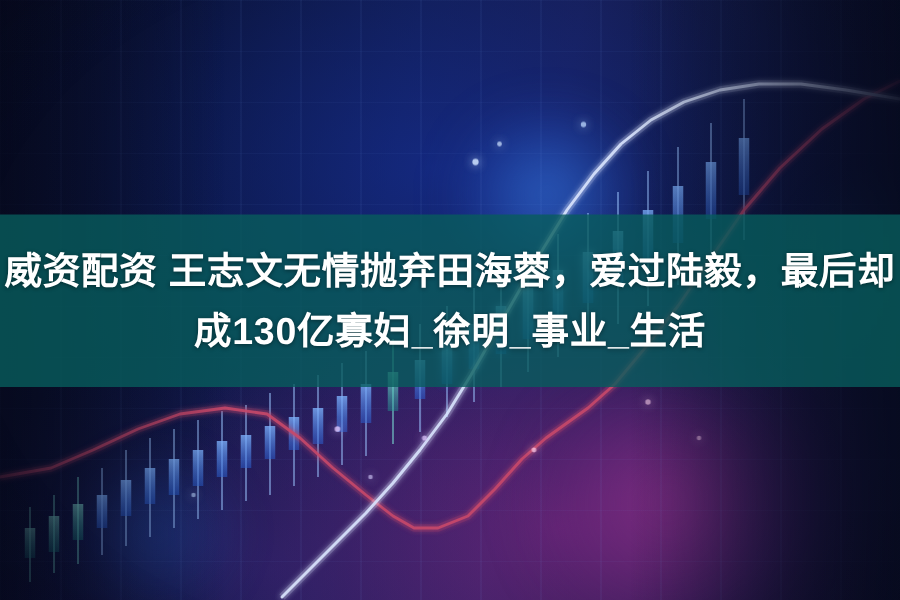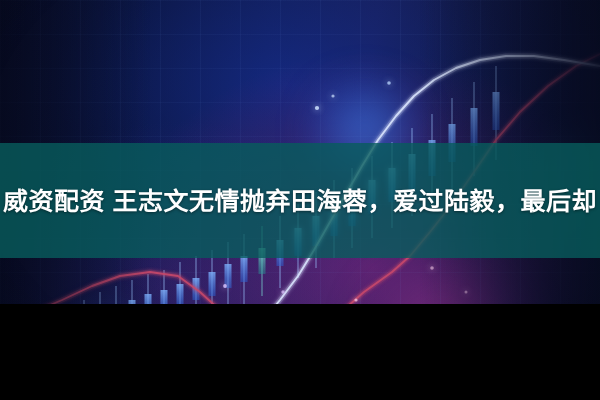--- a/index.html
+++ b/index.html
@@ -4,21 +4,21 @@
 <title>Stock Banner</title>
 <style>
   html, body {
     margin: 0;
     padding: 0;
     background: #000;
   }
   #stage {
     position: relative;
     width: 600px;
-    height: 304px;
+    height: 400px;
     overflow: hidden;
     font-family: "Liberation Sans", "DejaVu Sans", sans-serif;
     background: #a16207;
   }
 
   
   .bg-base {
     position: absolute;
     inset: 0;
     background:
@@ -216,15 +216,16 @@
       <circle cx="247" cy="318" r="1.5" fill="#d8d0ff" opacity="0.6"></circle>
     </g>
   </svg>
 
   <div class="bg-left-dark"></div>
   <div class="bg-right-dark"></div>
   <div class="bg-vignette"></div>
 
   <div class="text-band" id="text-band" style="top: 143px; height: 115px;">
     <div class="title-line title-line-1">威资配资 王志文无情抛弃田海蓉，爱过陆毅，最后却</div>
+    <div class="title-line title-line-2">成130亿寡妇_徐明_事业_生活</div>
   </div>
 
 </div>
 
 </body></html>

